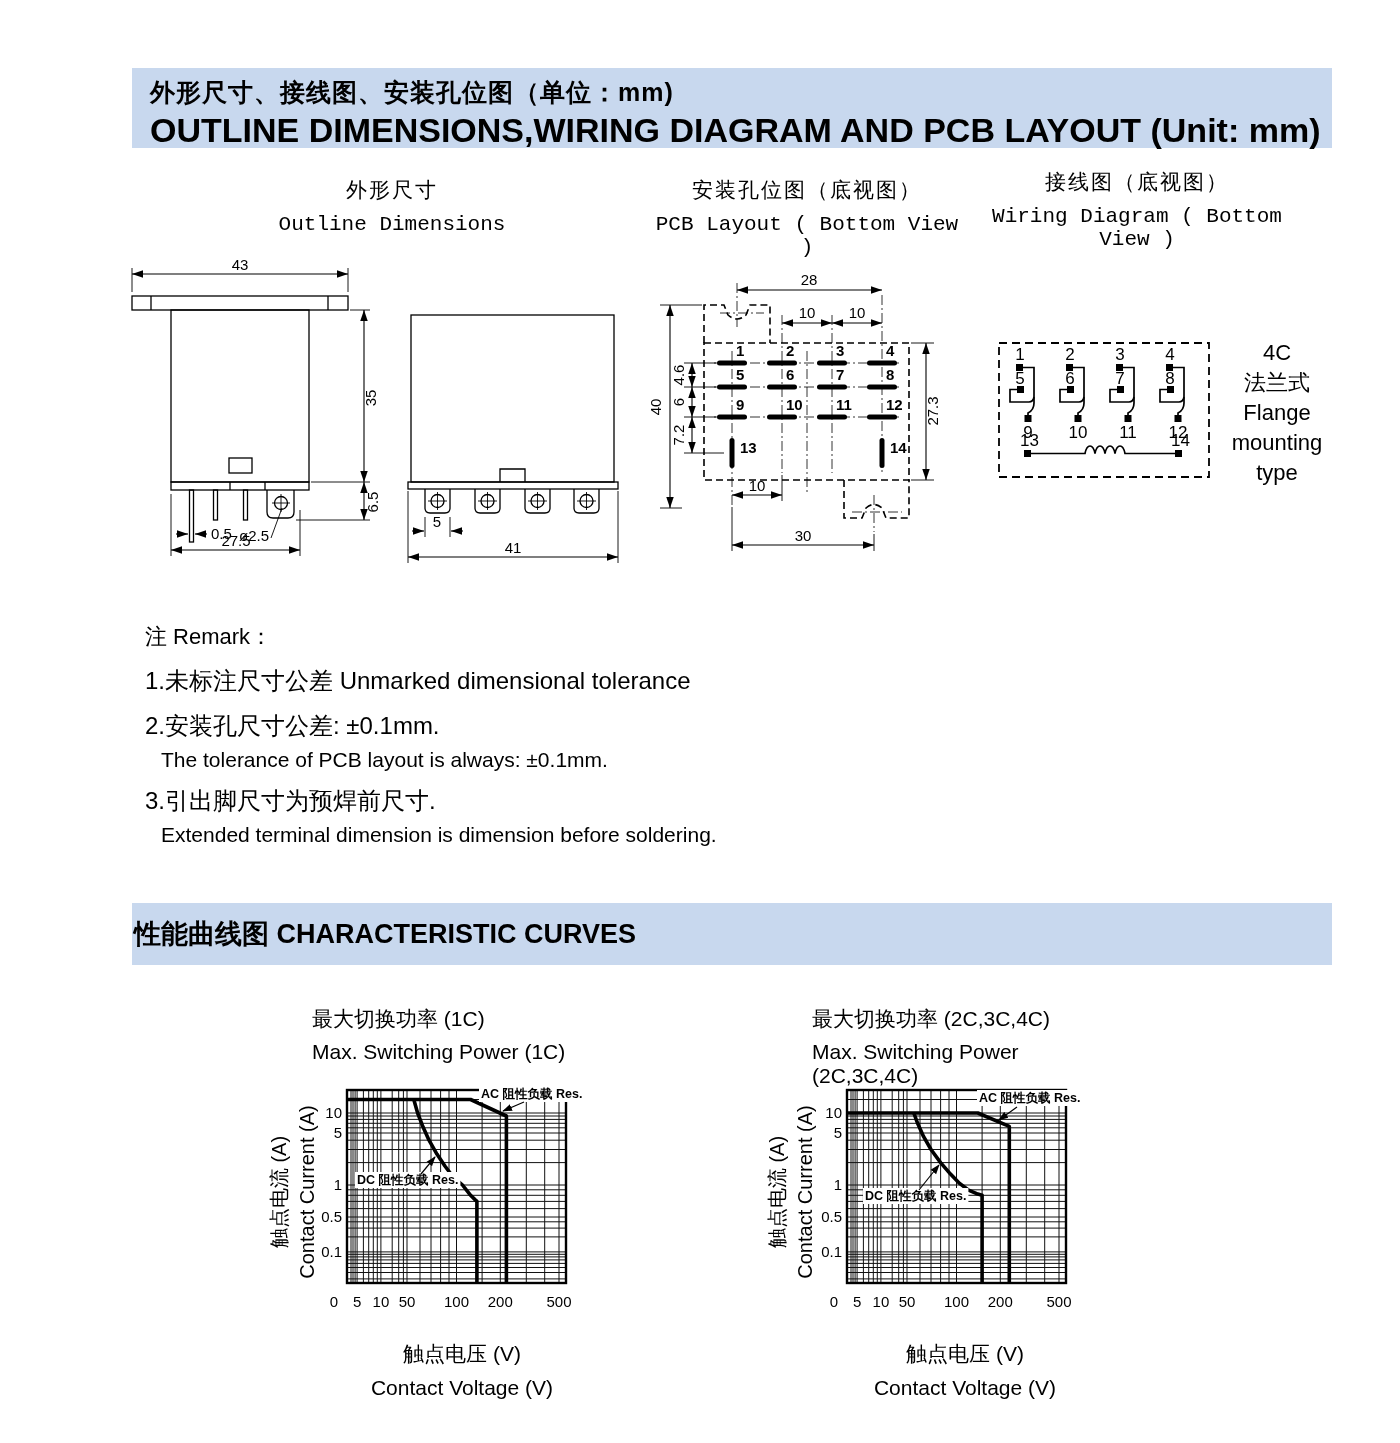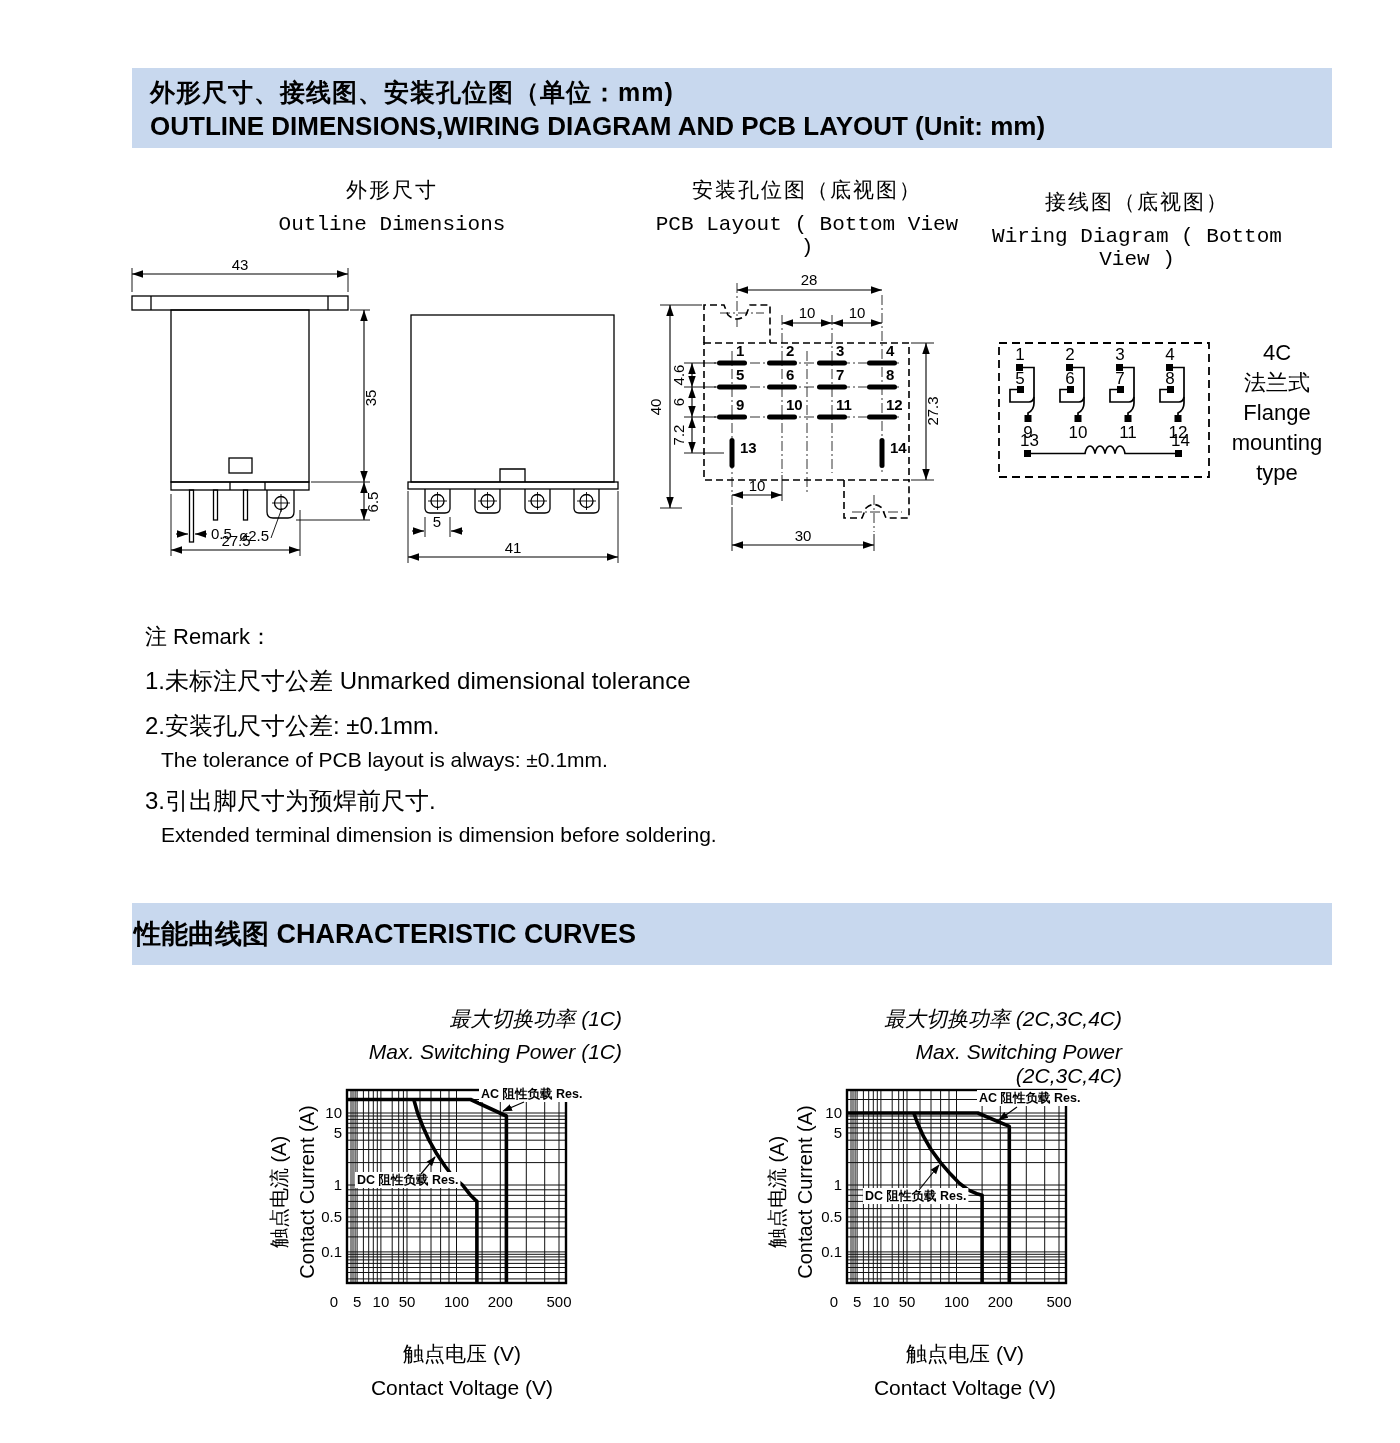--- a/index.html
+++ b/index.html
@@ -2,32 +2,32 @@
 <html><head>
 <meta charset="utf-8">
 <style>
   html,body{margin:0;padding:0;background:#fff;}
   .page{position:relative;width:1400px;height:1443px;background:#fff;overflow:hidden;
         font-family:"Liberation Sans",sans-serif;color:#000;margin-left:32px;}
   .abs{position:absolute;}
   .bar{position:absolute;left:100px;width:1200px;background:#c8d8ee;}
   .bar1{top:68px;height:80px;padding-top:6px;box-sizing:border-box;}
   .bar1 .zh{font-size:25px;font-weight:bold;margin:2px 0 2px 18px;letter-spacing:1px;}
-  .bar1 .en{font-size:26px;font-weight:bold;margin-left:18px;}
+  .bar1 .en{font-size:34px;font-weight:bold;margin-left:18px;}
   .bar2{top:903px;height:62px;line-height:62px;font-size:27px;font-weight:bold;padding-left:2px;box-sizing:border-box;}
   .colhead{position:absolute;text-align:center;}
   .colhead .zh{font-size:21px;letter-spacing:2px;}
   .colhead .en{font-size:21px;margin-top:9px;font-family:Liberation Mono, monospace;}
   .sidelabel{position:absolute;left:1150px;top:338px;width:190px;text-align:center;
              font-size:22px;line-height:30px;}
   .remark{position:absolute;left:113px;top:622px;width:680px;}
   .remark .rm-title{font-size:22px;}
   .remark .rm-line{font-size:24px;margin-top:13px;}
   .remark .rm-detail{font-size:21px;margin-left:16px;margin-top:6px;}
-  .ctitle{position:absolute;text-align:right;width:310px;font-style:italic;}
+  .ctitle{position:absolute;text-align:left;width:310px;}
   .ctitle .zh{font-size:21px;}
   .ctitle .en{font-size:21px;margin-top:7px;}
   .xlabel{position:absolute;text-align:center;width:310px;}
   .xlabel .zh{font-size:21px;}
   .xlabel .en{font-size:21px;margin-top:8px;}
   .vlab{position:absolute;transform:translate(-50%,-50%) rotate(-90deg);white-space:nowrap;font-size:20px;}
   svg{overflow:visible;}
   svg text{font-family:"Liberation Sans",sans-serif;fill:#000;}
   .ln{stroke:#000;fill:none;stroke-width:1.3px;}
   .thin{stroke:#000;fill:none;stroke-width:0.9px;}
@@ -52,21 +52,21 @@
   </div>
 
   <div class="colhead" style="left:210px;top:176px;width:300px;">
     <div class="zh">外形尺寸</div>
     <div class="en">Outline Dimensions</div>
   </div>
   <div class="colhead" style="left:620px;top:176px;width:310px;">
     <div class="zh">安装孔位图（底视图）</div>
     <div class="en">PCB Layout ( Bottom View )</div>
   </div>
-  <div class="colhead" style="left:950px;top:188px;width:310px;">
+  <div class="colhead" style="left:950px;top:168px;width:310px;">
     <div class="zh">接线图（底视图）</div>
     <div class="en">Wiring Diagram ( Bottom View )</div>
   </div>
 
   <svg class="abs" style="left:80px;top:258px;" width="280" height="302" viewBox="0 0 280 302">
     <defs>
       <marker id="fvA" viewBox="0 0 10 8" refX="10" refY="4" markerWidth="11" markerHeight="9" orient="auto-start-reverse" markerUnits="userSpaceOnUse">
         <path d="M0,0.6 L10,4 L0,7.4 Z" fill="#000"></path>
       </marker>
     </defs>

